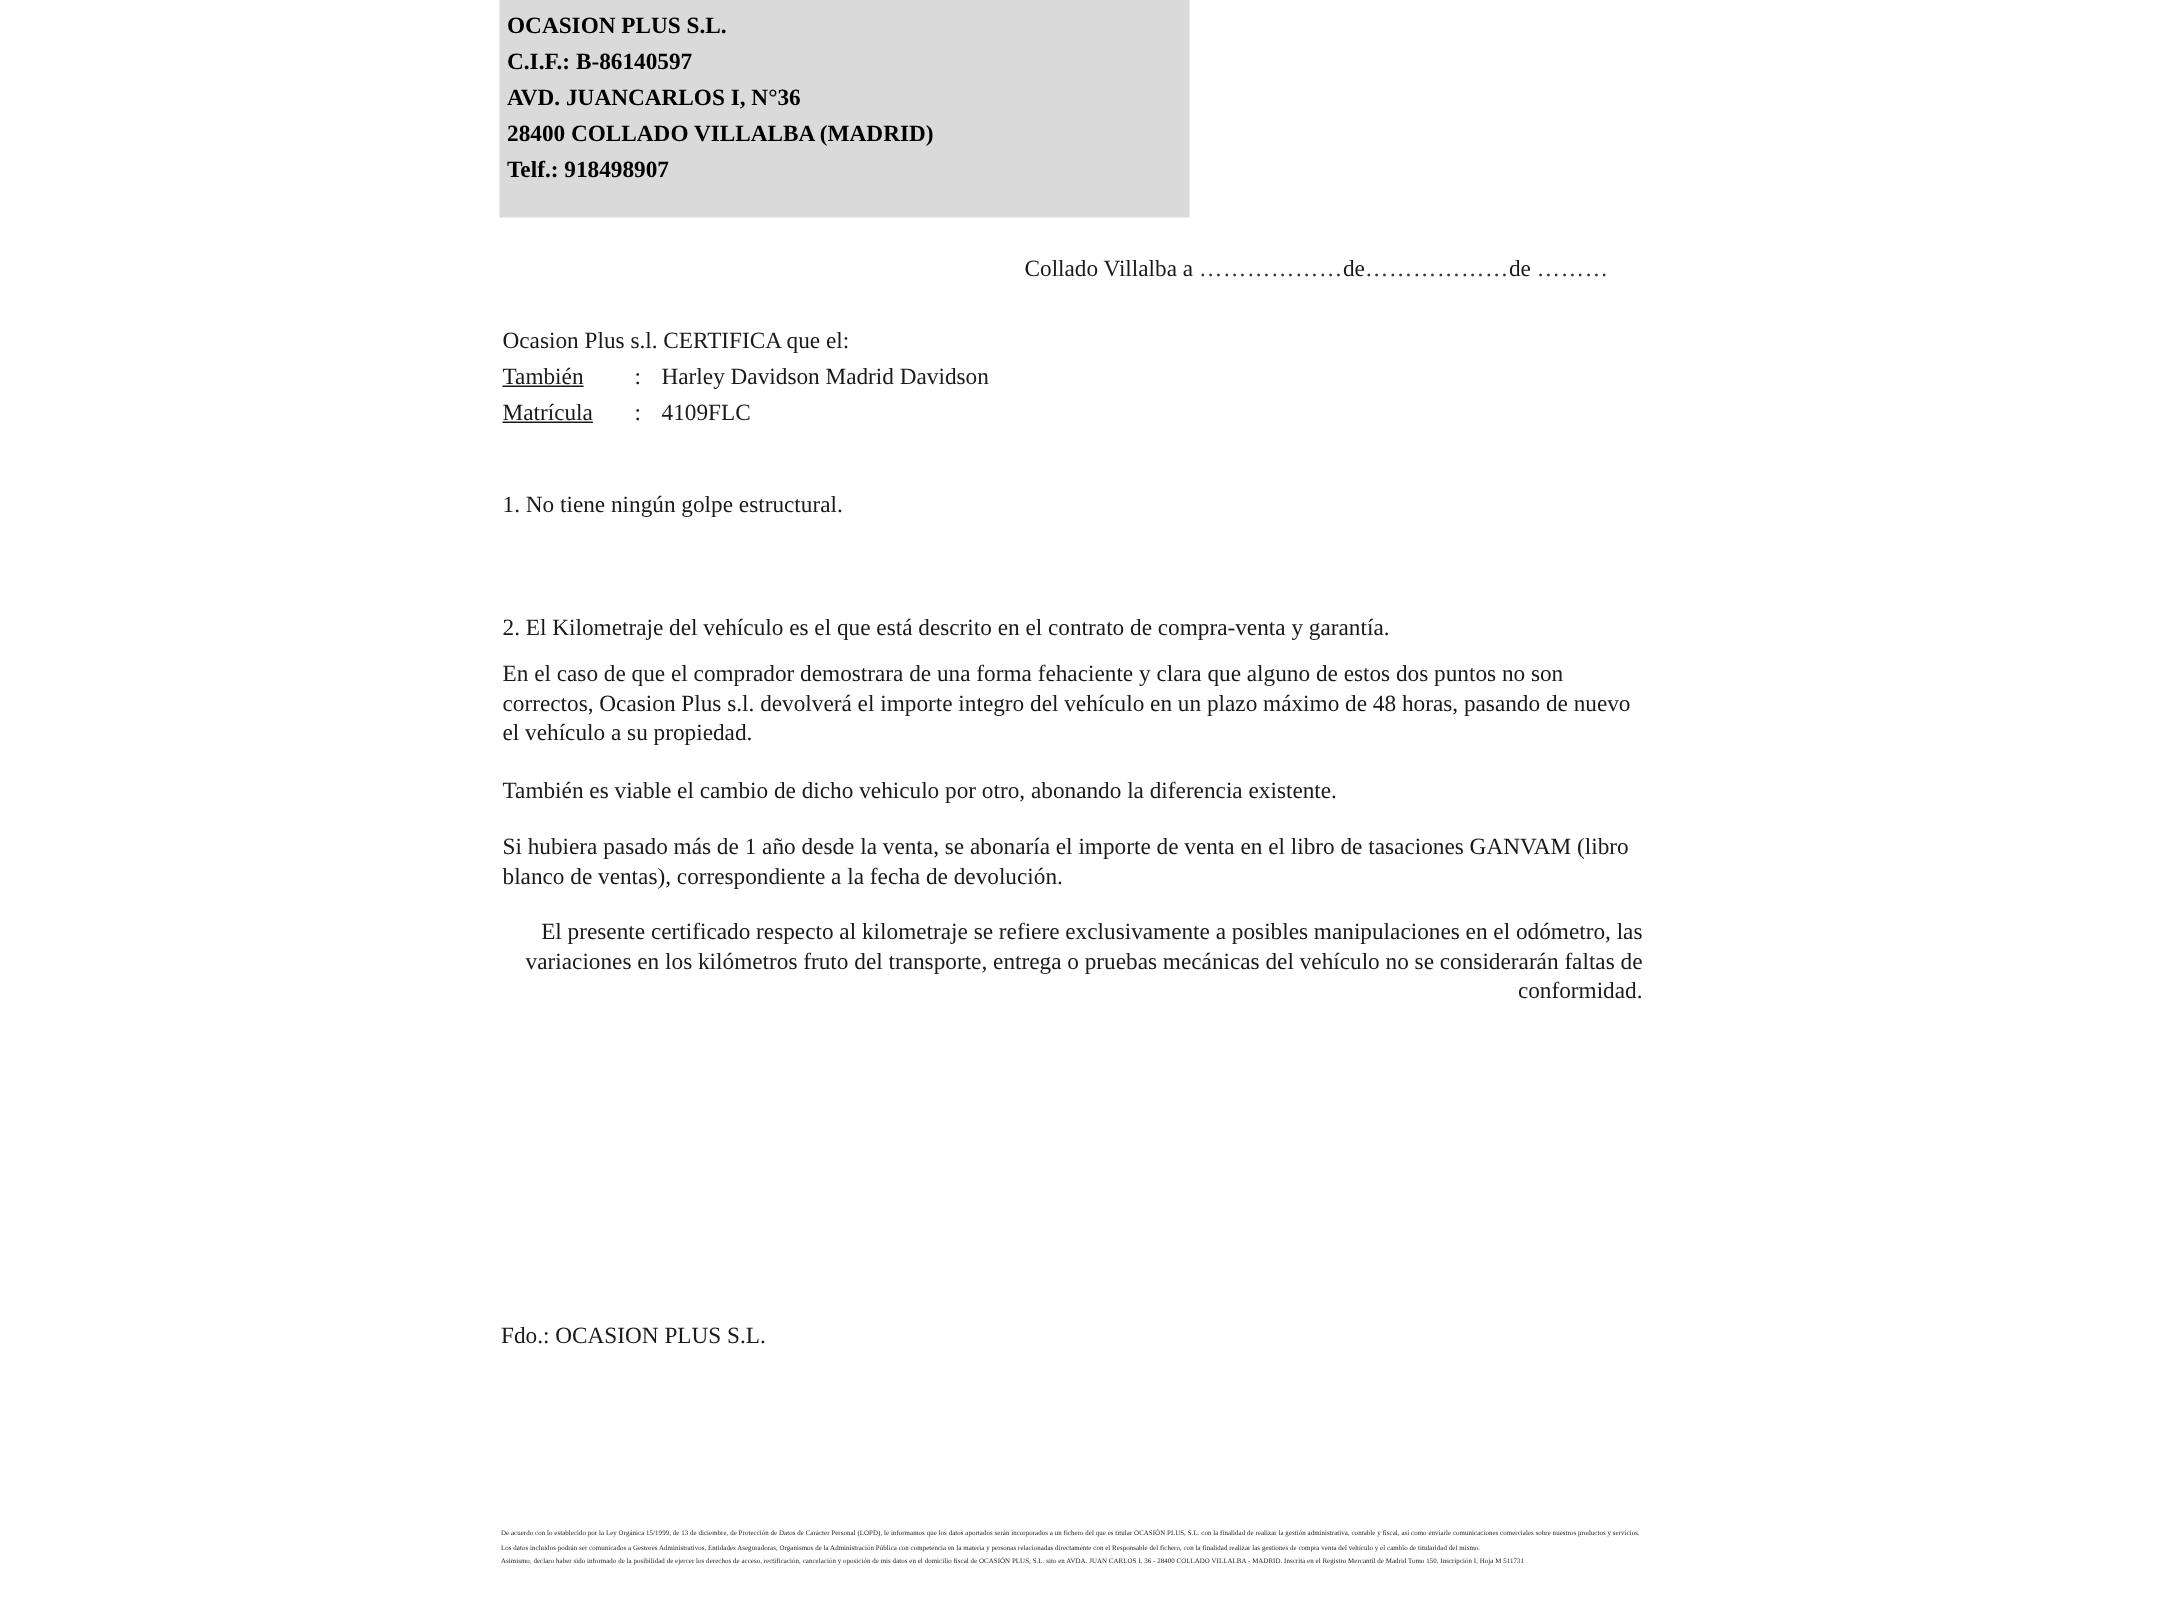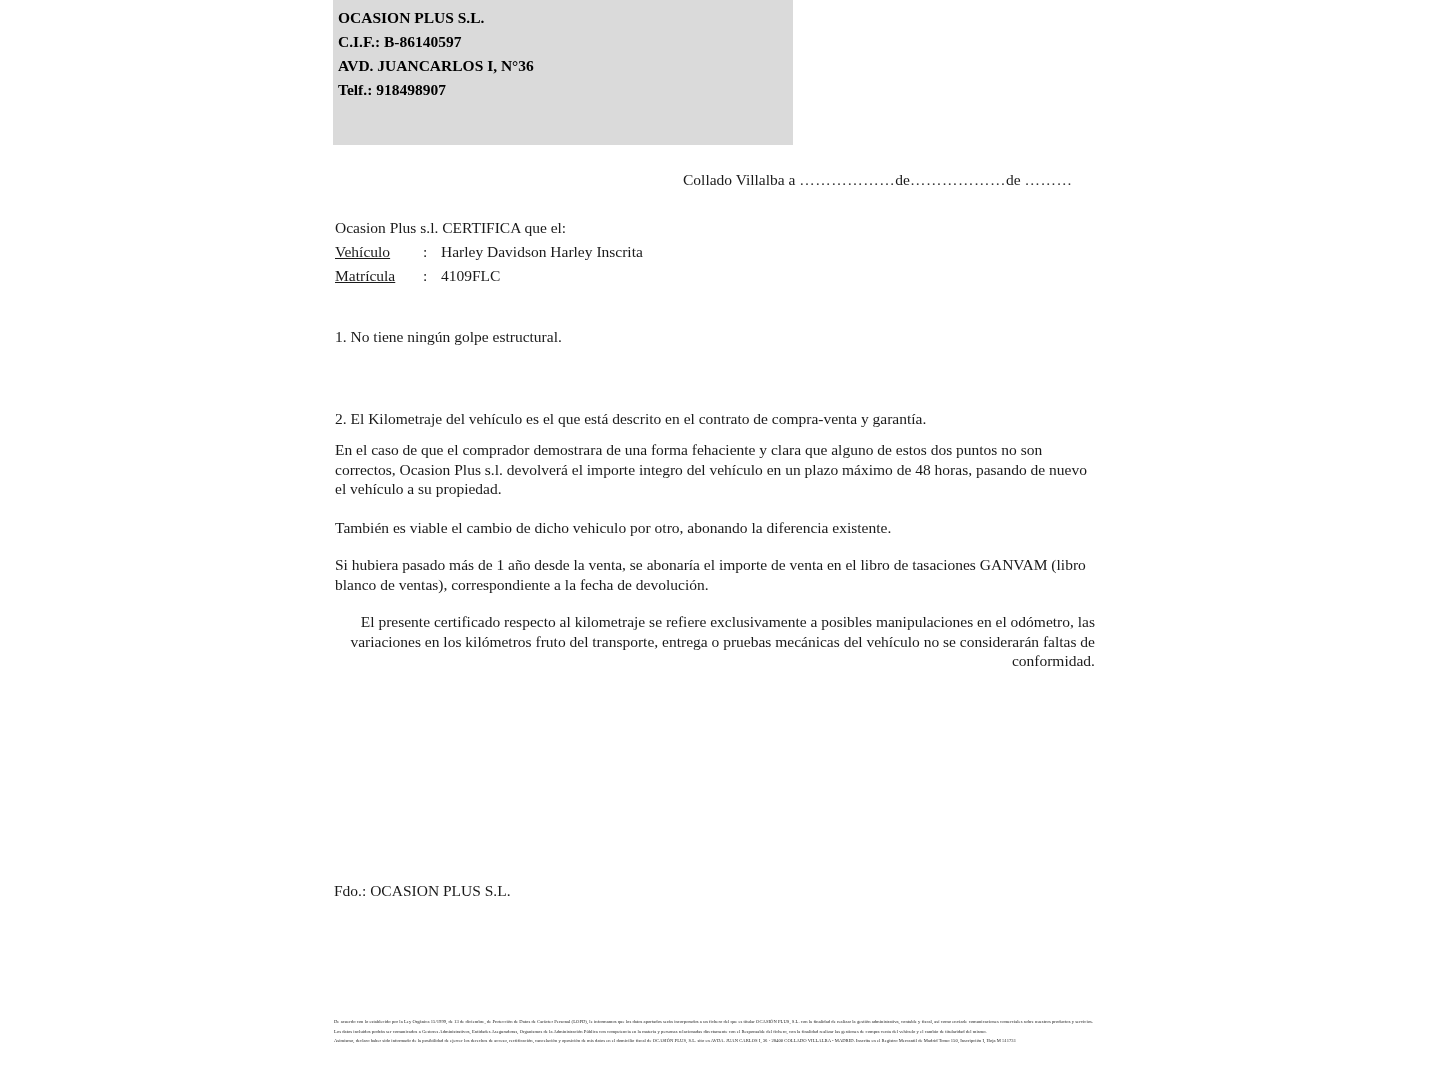--- a/index.html
+++ b/index.html
@@ -128,32 +128,33 @@
 </style>
 </head>
 <body>
 
 <div class="page">
 
   <div class="header-box">
     <div class="line">OCASION PLUS S.L.</div>
     <div class="line">C.I.F.: B-86140597</div>
     <div class="line">AVD. JUANCARLOS I, N°36</div>
+    <div class="line">28400 COLLADO VILLALBA (MADRID)</div>
     <div class="line">Telf.: 918498907</div>
   </div>
 
   <div class="date-line">
     <span>Collado Villalba a</span>
     <span class="dots">………………</span><span>de</span><span class="dots">………………</span><span>de</span> <span class="dots">………</span>
   </div>
 
   <div class="certifica">Ocasion Plus s.l. CERTIFICA que el:</div>
 
   <div class="kv row1">
-    <span class="label">Vehículo</span><span class="sep">:</span><span>Harley Davidson Harley Inscrita</span>
+    <span class="label">También</span><span class="sep">:</span><span>Harley Davidson Madrid Davidson</span>
   </div>
 
   <div class="kv row2">
     <span class="label">Matrícula</span><span class="sep">:</span><span>4109FLC</span>
   </div>
 
   <div class="point p1">1. No tiene ningún golpe estructural.</div>
   <div class="point p2">2. El Kilometraje del vehículo es el que está descrito en el contrato de compra-venta y garantía.</div>
 
   <div class="para a">En el caso de que el comprador demostrara de una forma fehaciente y clara que alguno de estos dos puntos no son correctos, Ocasion Plus s.l. devolverá el importe integro del vehículo en un plazo máximo de 48 horas, pasando de nuevo el vehículo a su propiedad.</div>

